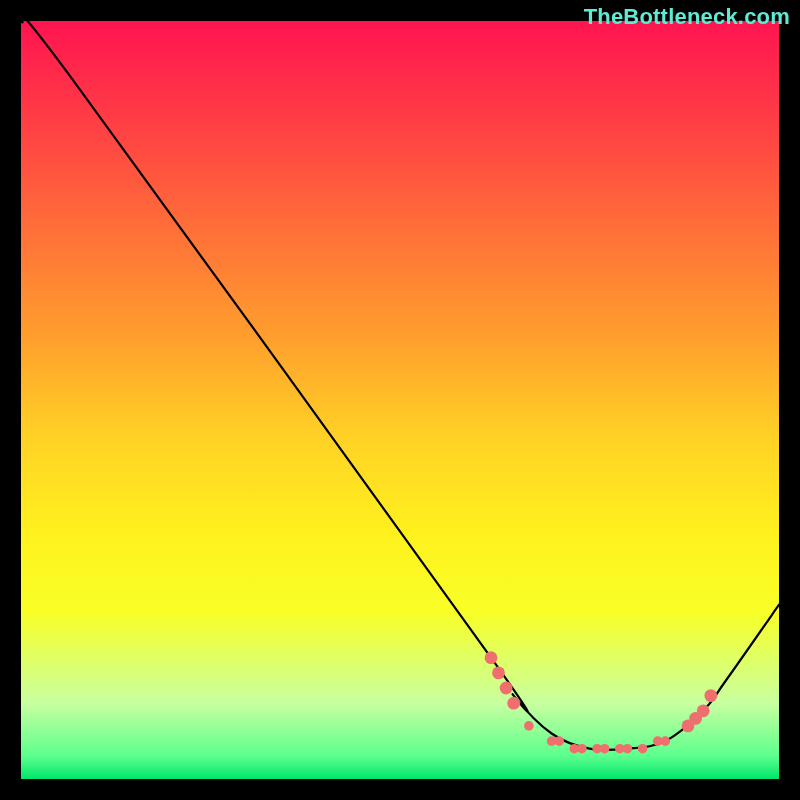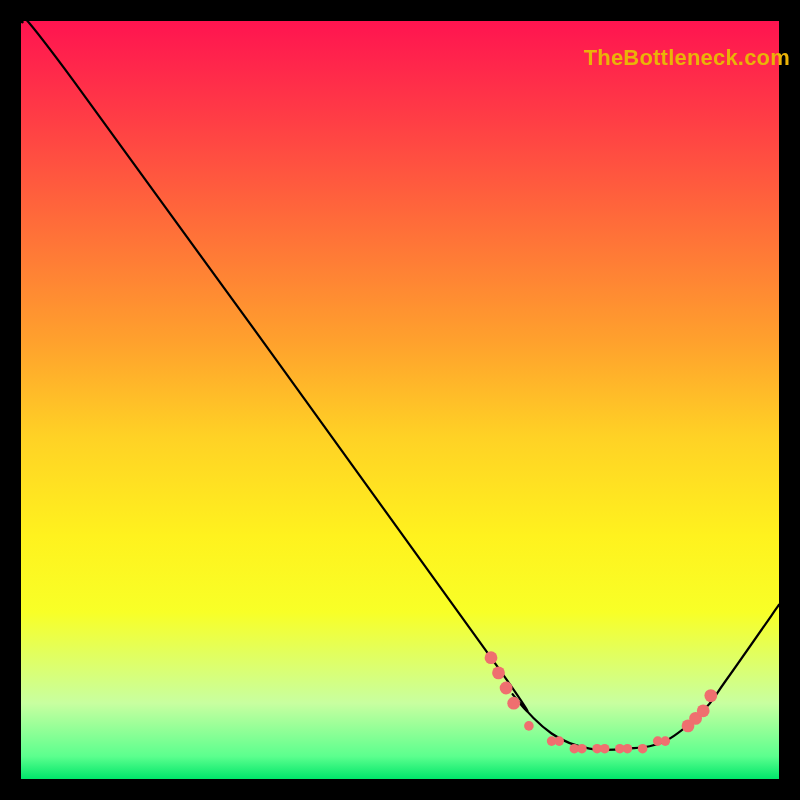--- a/index.html
+++ b/index.html
@@ -33,26 +33,25 @@
       #f8ff27 78%,
       #c8ffa0 90%,
       #5cff8e 97%,
       #00e66a 100%
     );
   }
   .watermark {
     position: absolute;
     top: 4px;
     right: 10px;
-    color: #eab308;
+    color: #5eead4;
     font-size: 22px;
     font-weight: 600;
     letter-spacing: 0.2px;
     user-select: none;
-    margin-top: 41px;
   }
   svg.curve {
     position: absolute;
     left: 0;
     top: 0;
     width: 758px;
     height: 758px;
     overflow: visible;
   }
 </style>

